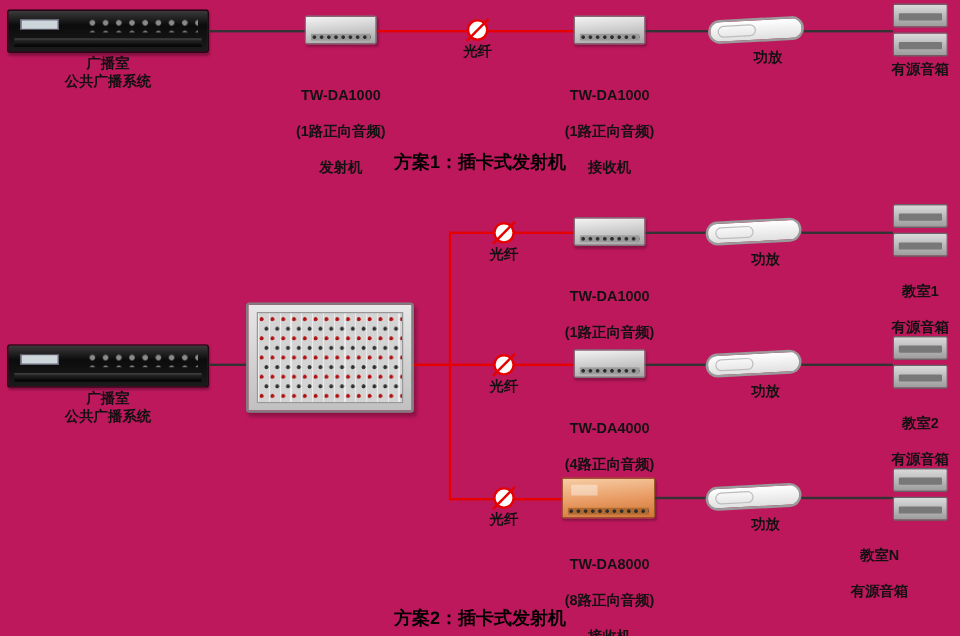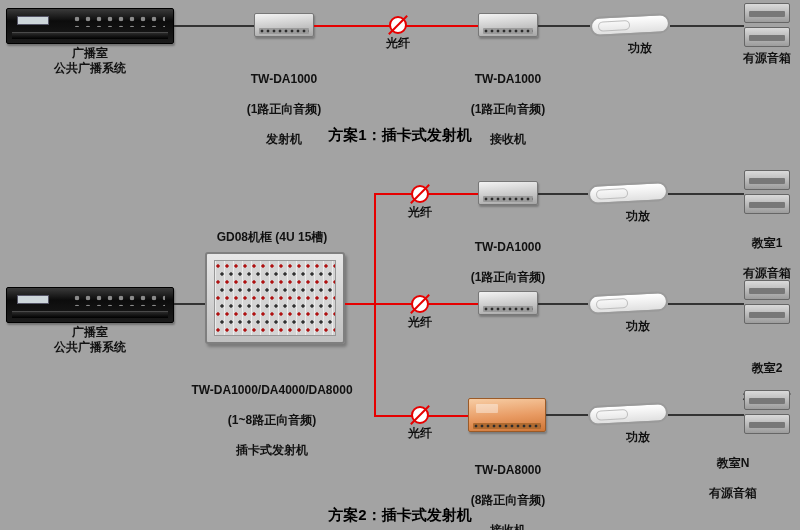--- a/index.html
+++ b/index.html
@@ -1,18 +1,18 @@
 <!DOCTYPE html>
 <html><head>
 <meta charset="utf-8">
 <style>
   * { margin:0; padding:0; box-sizing:border-box; }
   html,body { background:#fff; }
   body { font-family:"Liberation Sans","DejaVu Sans",sans-serif; }
-  .canvas { position:relative; width:800px; height:530px; background:#a3a3a3; overflow:hidden; }
+  .canvas { position:relative; width:800px; height:530px; background:#be185d; overflow:hidden; }
 
   .lineh { position:absolute; height:2px; background:#333; }
   .linev { position:absolute; width:2px; background:#333; }
   .lineh.red, .linev.red { background:#e60000; }
 
   .label { position:absolute; text-align:center; font-size:12px; font-weight:bold;
            color:#111; line-height:15px; white-space:pre-line; }
   .caption { position:absolute; text-align:center; font-size:15px; font-weight:bold; color:#000; }
 
   
@@ -114,28 +114,22 @@
   <div class="rack" style="left:6px;top:287px;width:168px;height:36px">
     <div class="screen"></div>
     <div class="controls"></div>
     <div class="strip"></div>
   </div>
   <div class="label" style="left:15px;top:325px;width:150px">广播室
 公共广播系统</div>
 
   <div class="lineh" style="left:174px;top:303px;width:31px"></div>
 
-  <div class="label" style="left:187px;top:230px;width:170px">GD08机框 (4U 15槽)</div>
   <div class="chassis" style="left:205px;top:252px;width:140px;height:92px">
     <div class="slots"></div>
-  </div>
-  <div class="label" style="left:157px;top:368px;width:230px">
-    <div>TW-DA1000/DA4000/DA8000</div>
-    <div>(1~8路正向音频)</div>
-    <div>插卡式发射机</div>
   </div>
 
   <div class="lineh red" style="left:345px;top:303px;width:133px"></div>
   <div class="linev red" style="left:374px;top:193px;height:224px"></div>
   <div class="lineh red" style="left:375px;top:193px;width:103px"></div>
   <div class="lineh red" style="left:375px;top:415px;width:95px"></div>
 
   <div class="fiber-circle" style="left:411px;top:185px"></div>
   <div class="fiber-slash" style="left:407px;top:193px"></div>
   <div class="label" style="left:400px;top:205px;width:40px">光纤</div>
@@ -153,27 +147,32 @@
   <div class="speaker" style="left:744px;top:194px"></div>
   <div class="label" style="left:734px;top:221px;width:66px">
     <div>教室1</div>
     <div>有源音箱</div>
   </div>
 
   <div class="fiber-circle" style="left:411px;top:295px"></div>
   <div class="fiber-slash" style="left:407px;top:303px"></div>
   <div class="label" style="left:400px;top:315px;width:40px">光纤</div>
   <div class="converter" style="left:478px;top:291px;width:60px;height:24px"></div>
+  <div class="label" style="left:457px;top:335px;width:102px">
+    <div>TW-DA4000</div>
+    <div>(4路正向音频)</div>
+    <div>接收机</div>
+  </div>
   <div class="lineh" style="left:538px;top:303px;width:50px"></div>
   <div class="amp" style="left:588px;top:293px"></div>
   <div class="label" style="left:608px;top:319px;width:60px">功放</div>
   <div class="lineh" style="left:668px;top:303px;width:76px"></div>
   <div class="speaker" style="left:744px;top:280px"></div>
   <div class="speaker" style="left:744px;top:304px"></div>
-  <div class="label" style="left:734px;top:346px;width:66px">
+  <div class="label" style="left:734px;top:331px;width:66px">
     <div>教室2</div>
     <div>有源音箱</div>
   </div>
 
   <div class="fiber-circle" style="left:411px;top:406px"></div>
   <div class="fiber-slash" style="left:407px;top:414px"></div>
   <div class="label" style="left:400px;top:426px;width:40px">光纤</div>
   <div class="converter orange" style="left:468px;top:398px;width:78px;height:34px"></div>
   <div class="label" style="left:457px;top:448px;width:102px">
     <div>TW-DA8000</div>

